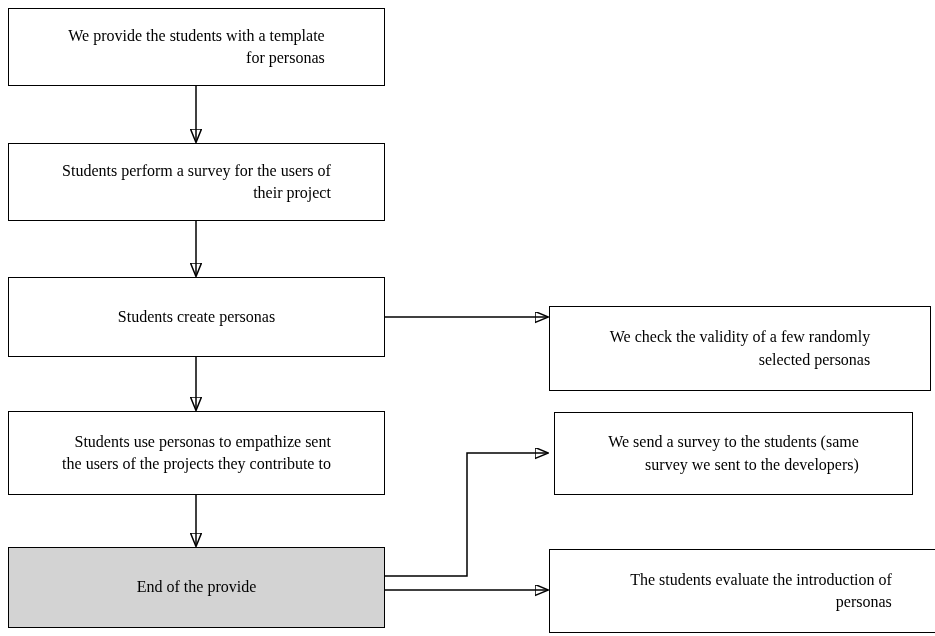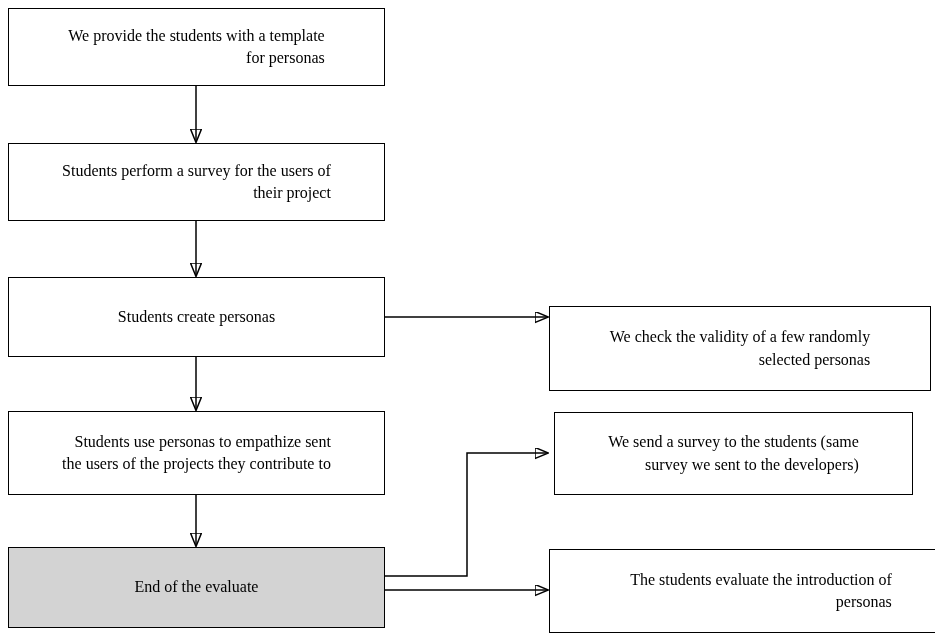--- a/index.html
+++ b/index.html
@@ -71,21 +71,21 @@
     <line x1="385" y1="590" x2="548" y2="590" marker-end="url(#arrowhead)"></line>
   </svg>
 
   <div class="box b1">We provide the students with a template
 for personas</div>
   <div class="box b2">Students perform a survey for the users of
 their project</div>
   <div class="box b3">Students create personas</div>
   <div class="box b4">Students use personas to empathize sent
 the users of the projects they contribute to</div>
-  <div class="box b5 highlight">End of the evaluate</div>
+  <div class="box b5 highlight">End of the provide</div>
 
   <div class="box r1">We check the validity of a few randomly
 selected personas</div>
   <div class="box r2">We send a survey to the students (same
 survey we sent to the developers)</div>
   <div class="box r3">The students evaluate the introduction of
 personas</div>
 
 </div>
 

